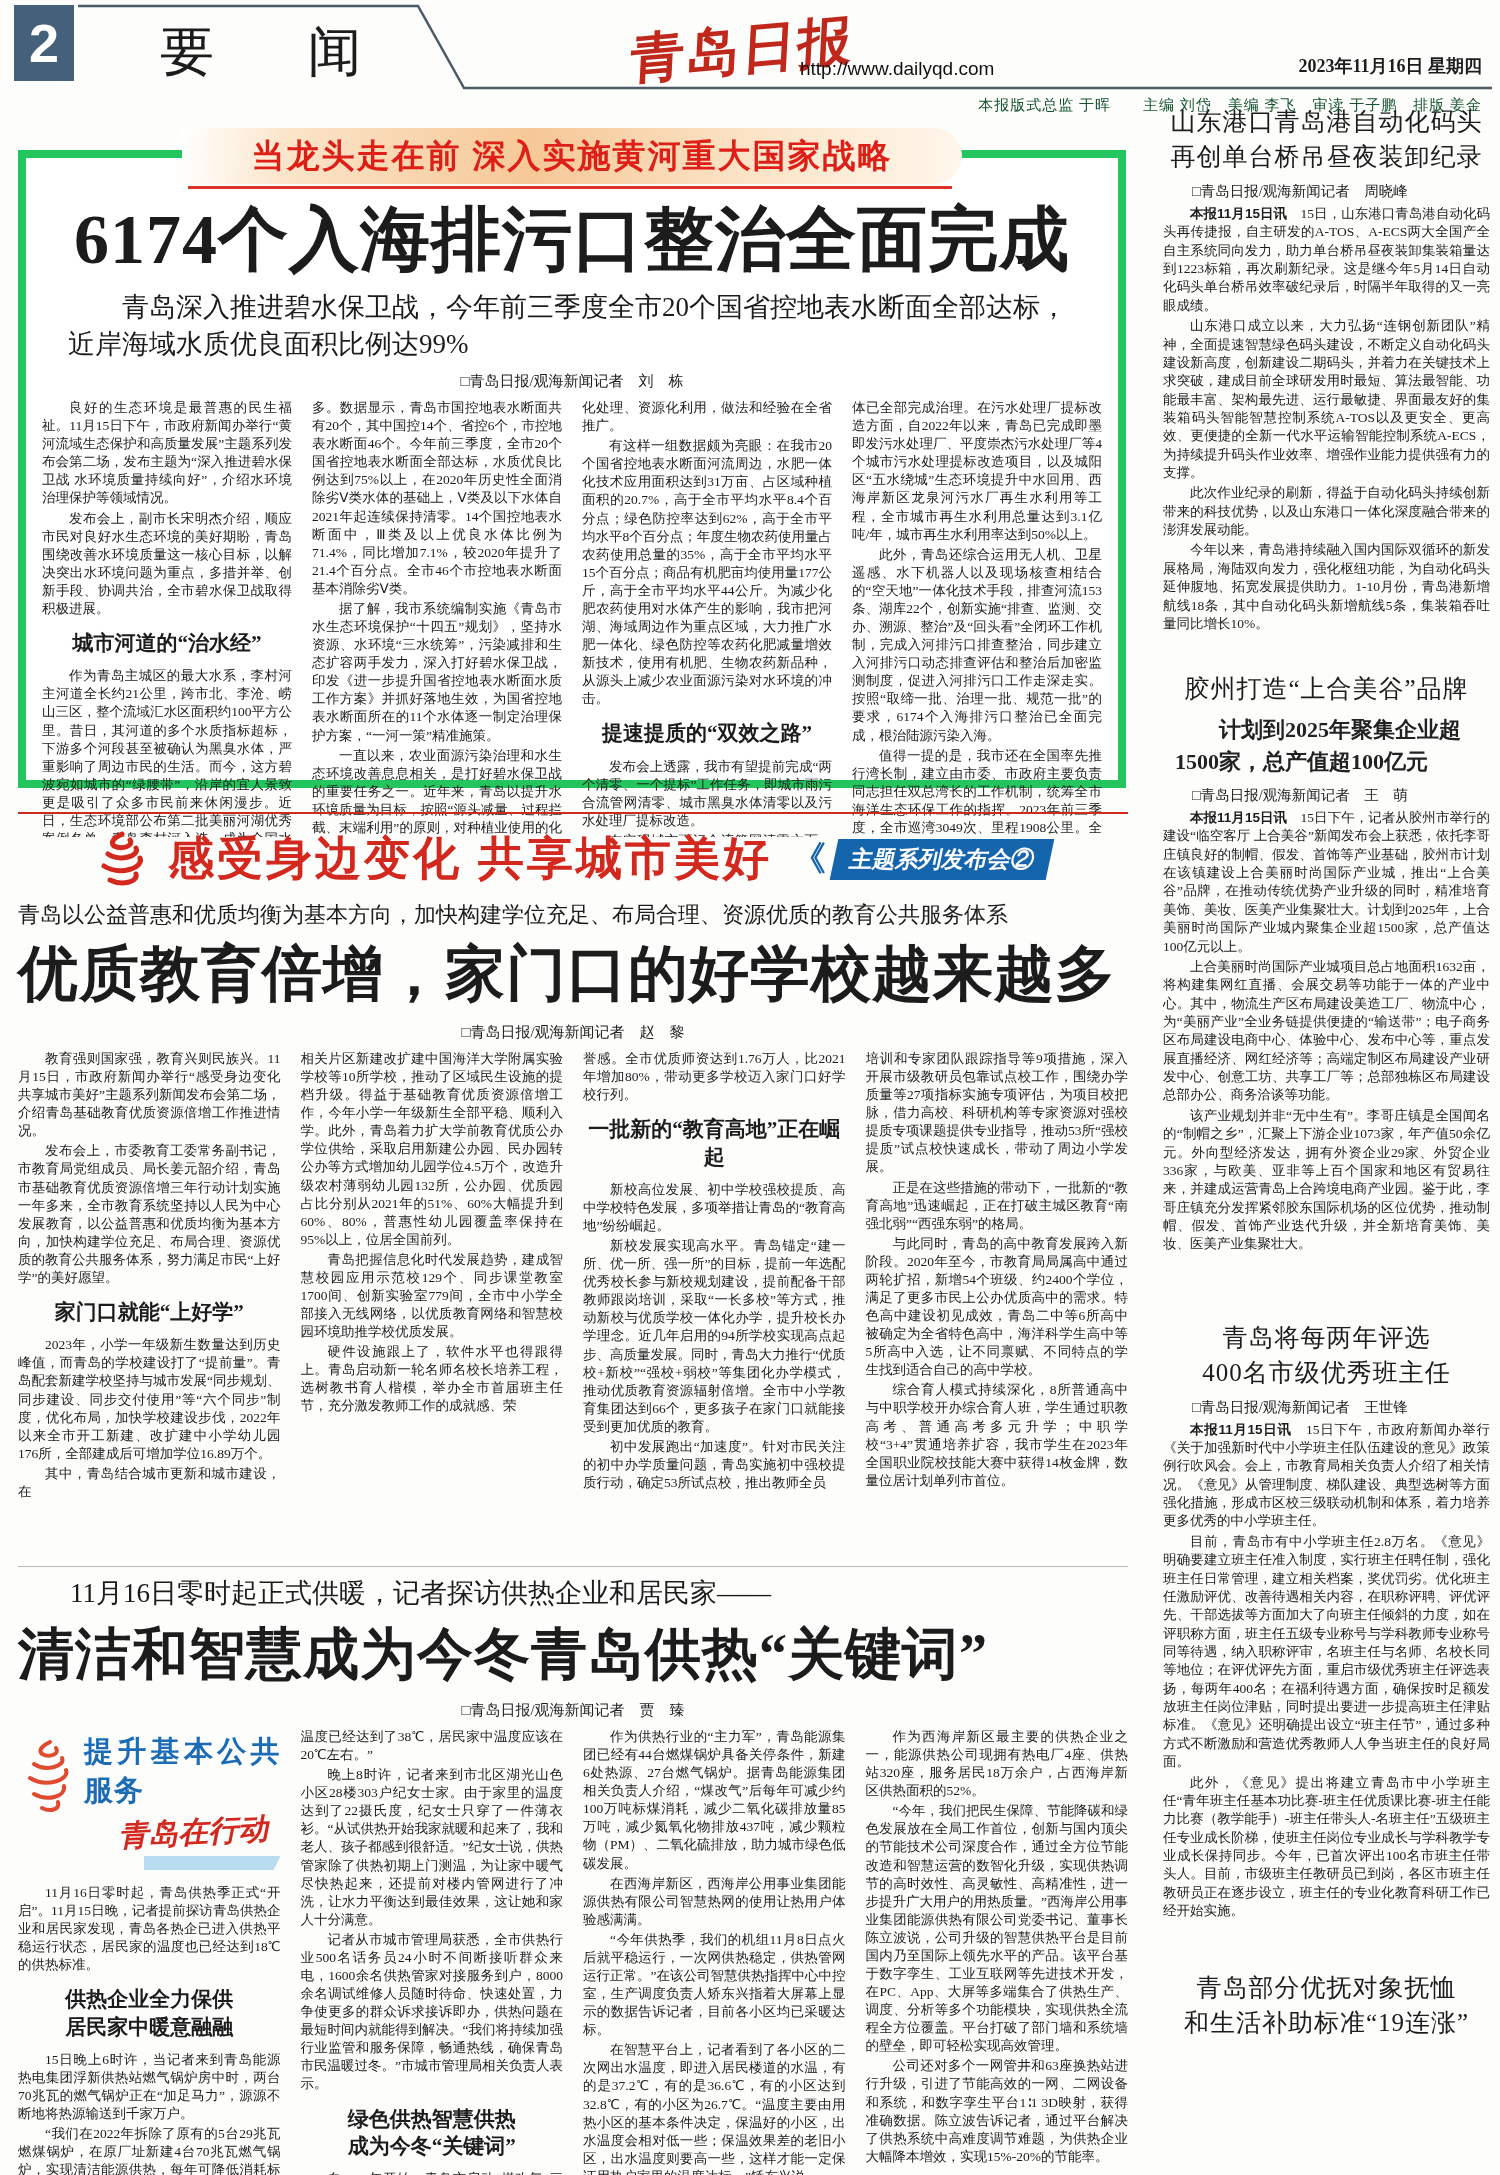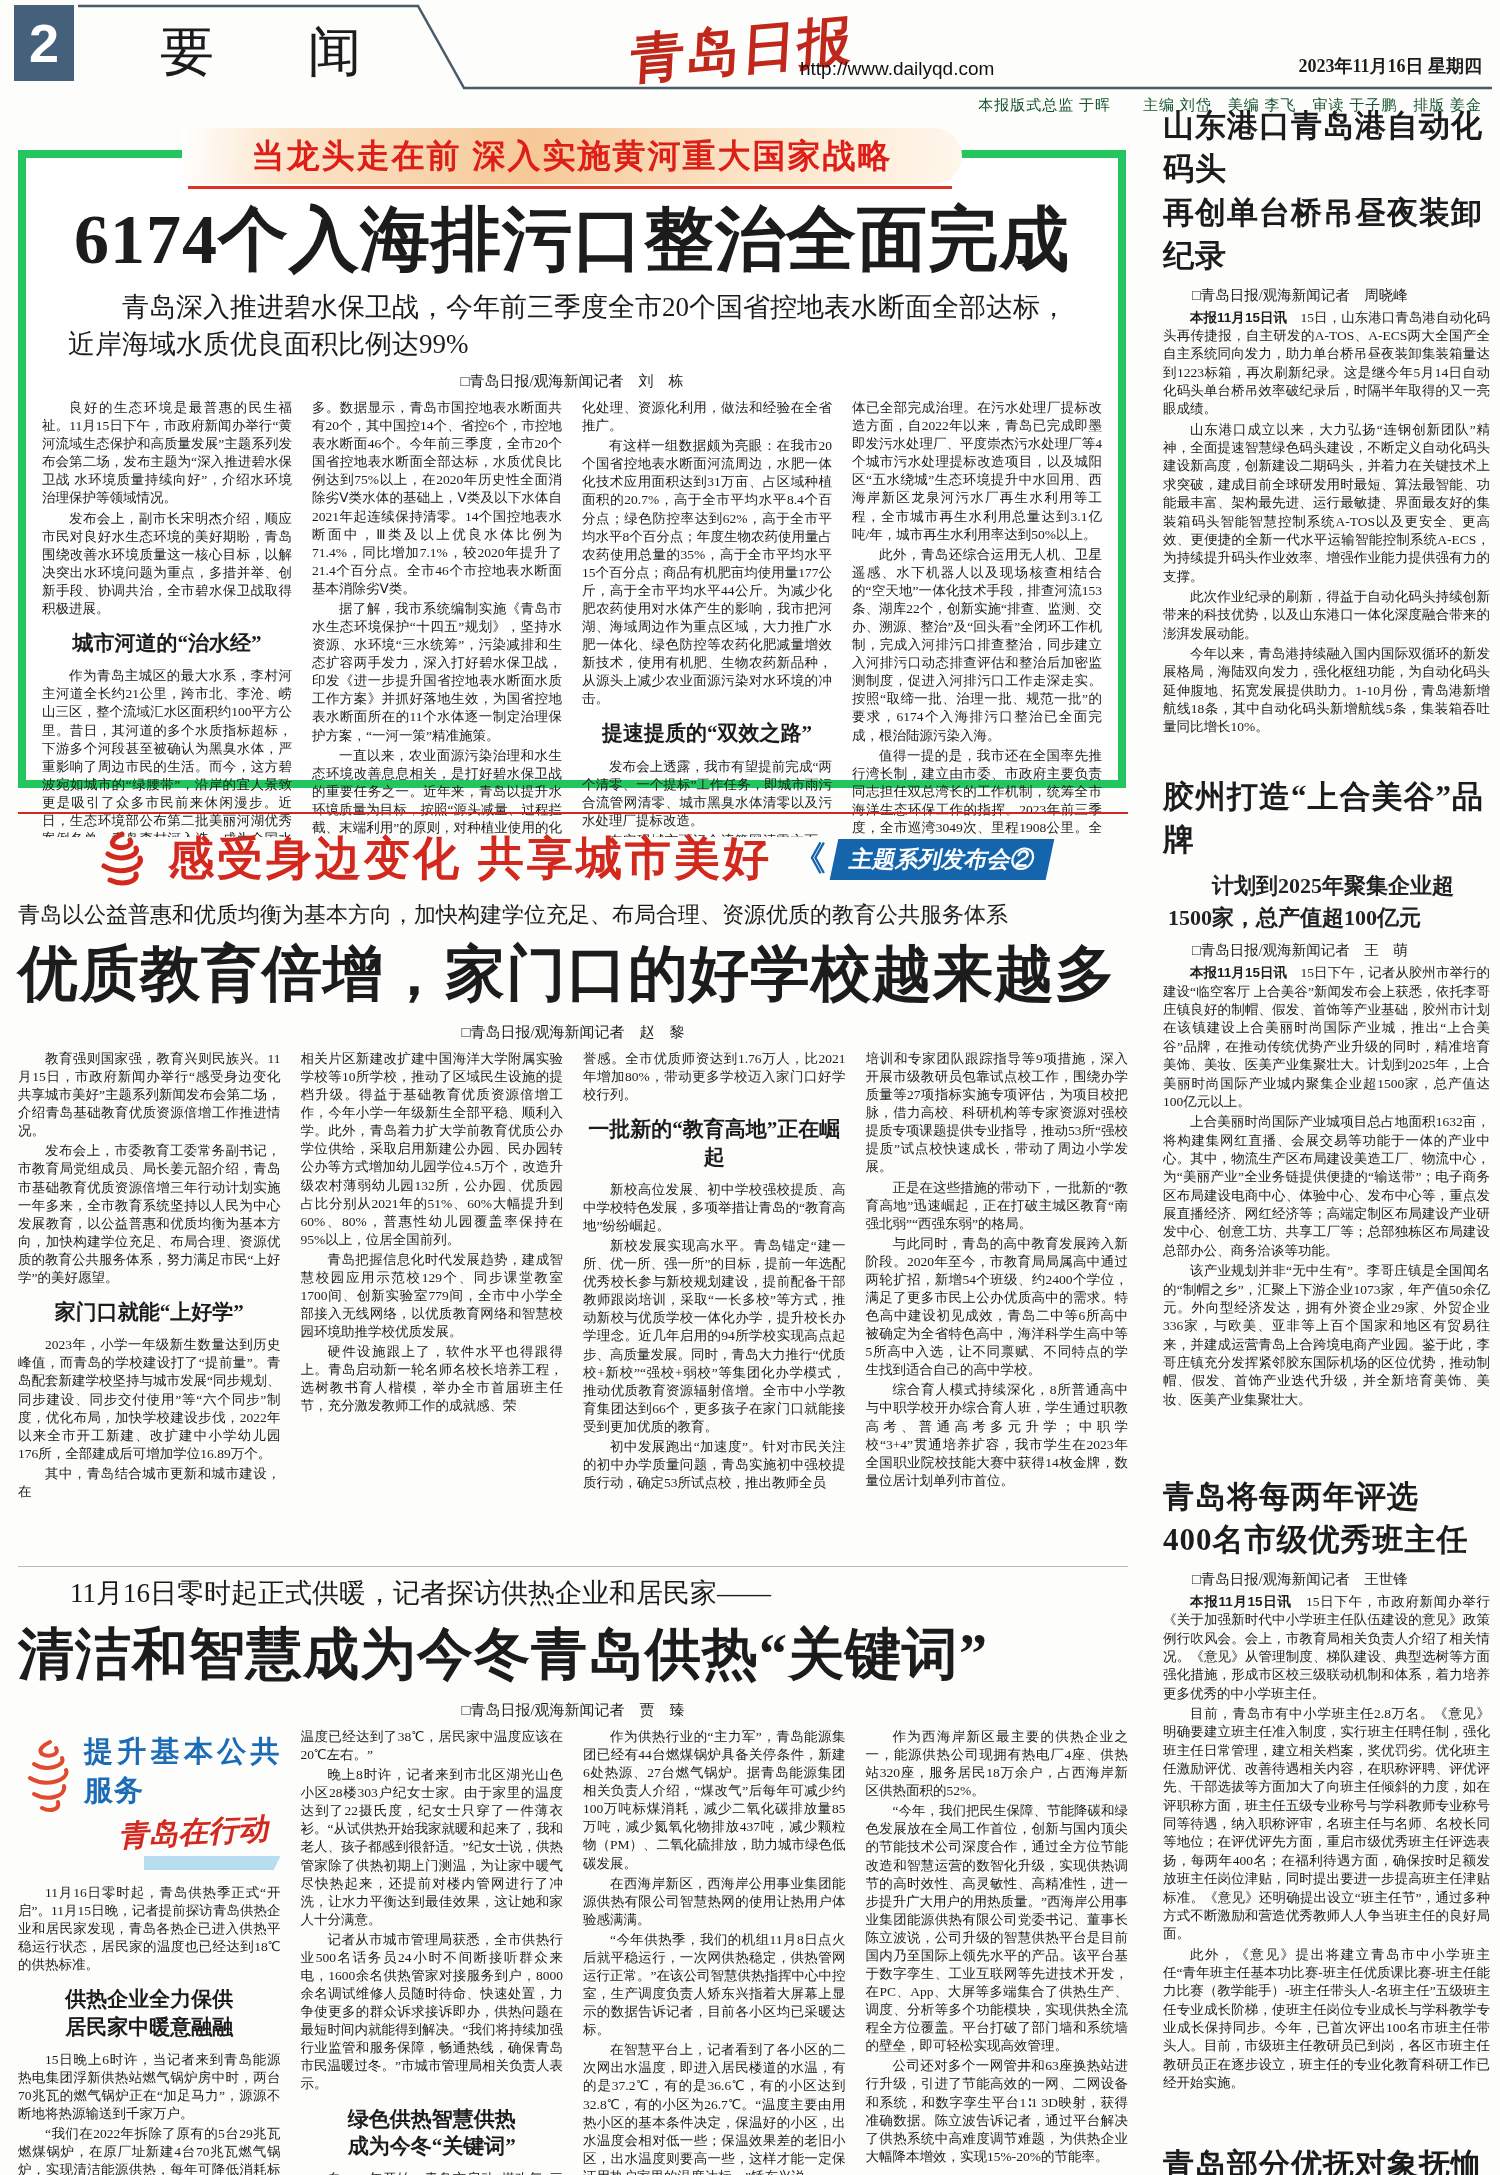--- a/index.html
+++ b/index.html
@@ -52,22 +52,22 @@
   .heat-h1{font-size:56px;font-weight:900;text-align:left;margin:6px 0 2px;letter-spacing:1px;}
   .heat-cols{height:452px;margin-top:4px;}
   .pubbox{position:relative;padding:4px 0 4px 66px;margin-bottom:10px;}
   .pub1{color:#1b6cb5;font-size:29px;font-weight:900;font-family:"Liberation Sans",sans-serif;letter-spacing:1px;}
   .pub2{color:#d2281e;font-size:30px;font-weight:bold;font-style:italic;transform:rotate(-3deg);margin:2px 0 0 34px;
         font-family:"DejaVu Serif",serif;}
   .pubband{height:14px;background:#b8ddf1;margin:4px 0 0 60px;clip-path:polygon(0 0,100% 0,95% 100%,0 100%);}
   .pub-icon{position:absolute;left:2px;top:8px;}
   
   #side{position:absolute;left:1163px;top:104px;width:327px;height:2066px;}
-  .sart h2{font-size:31px;font-weight:700;line-height:1.4;margin:0 0 8px;white-space:pre-line;letter-spacing:1px;}
-  .sart .deck{font-size:22px;line-height:1.45;margin:0 5px 8px;text-indent:2em;font-weight:bold;color:#222;}
+  .sart h2{font-size:25px;font-weight:400;text-align:center;line-height:1.4;margin:0 0 8px;white-space:pre-line;letter-spacing:1px;}
+  .sart .deck{font-size:22px;line-height:1.45;margin:0 12px 8px;text-indent:2em;font-weight:bold;color:#222;}
   .sart .sbyline{font-size:14.5px;text-indent:2em;margin:0 0 4px;}
   .sbody{font-size:13.5px;line-height:1.36;text-align:justify;overflow:hidden;}
   .sbody p{margin:0 0 2px;text-indent:2em;}
   .sart1{margin-bottom:36px;} .sart2{margin-bottom:64px;} .sart3{margin-bottom:48px;}
   strong.leadin{font-family:"Liberation Sans",sans-serif;}
 </style>
 </head>
 <body>
 
 <div class="page">

